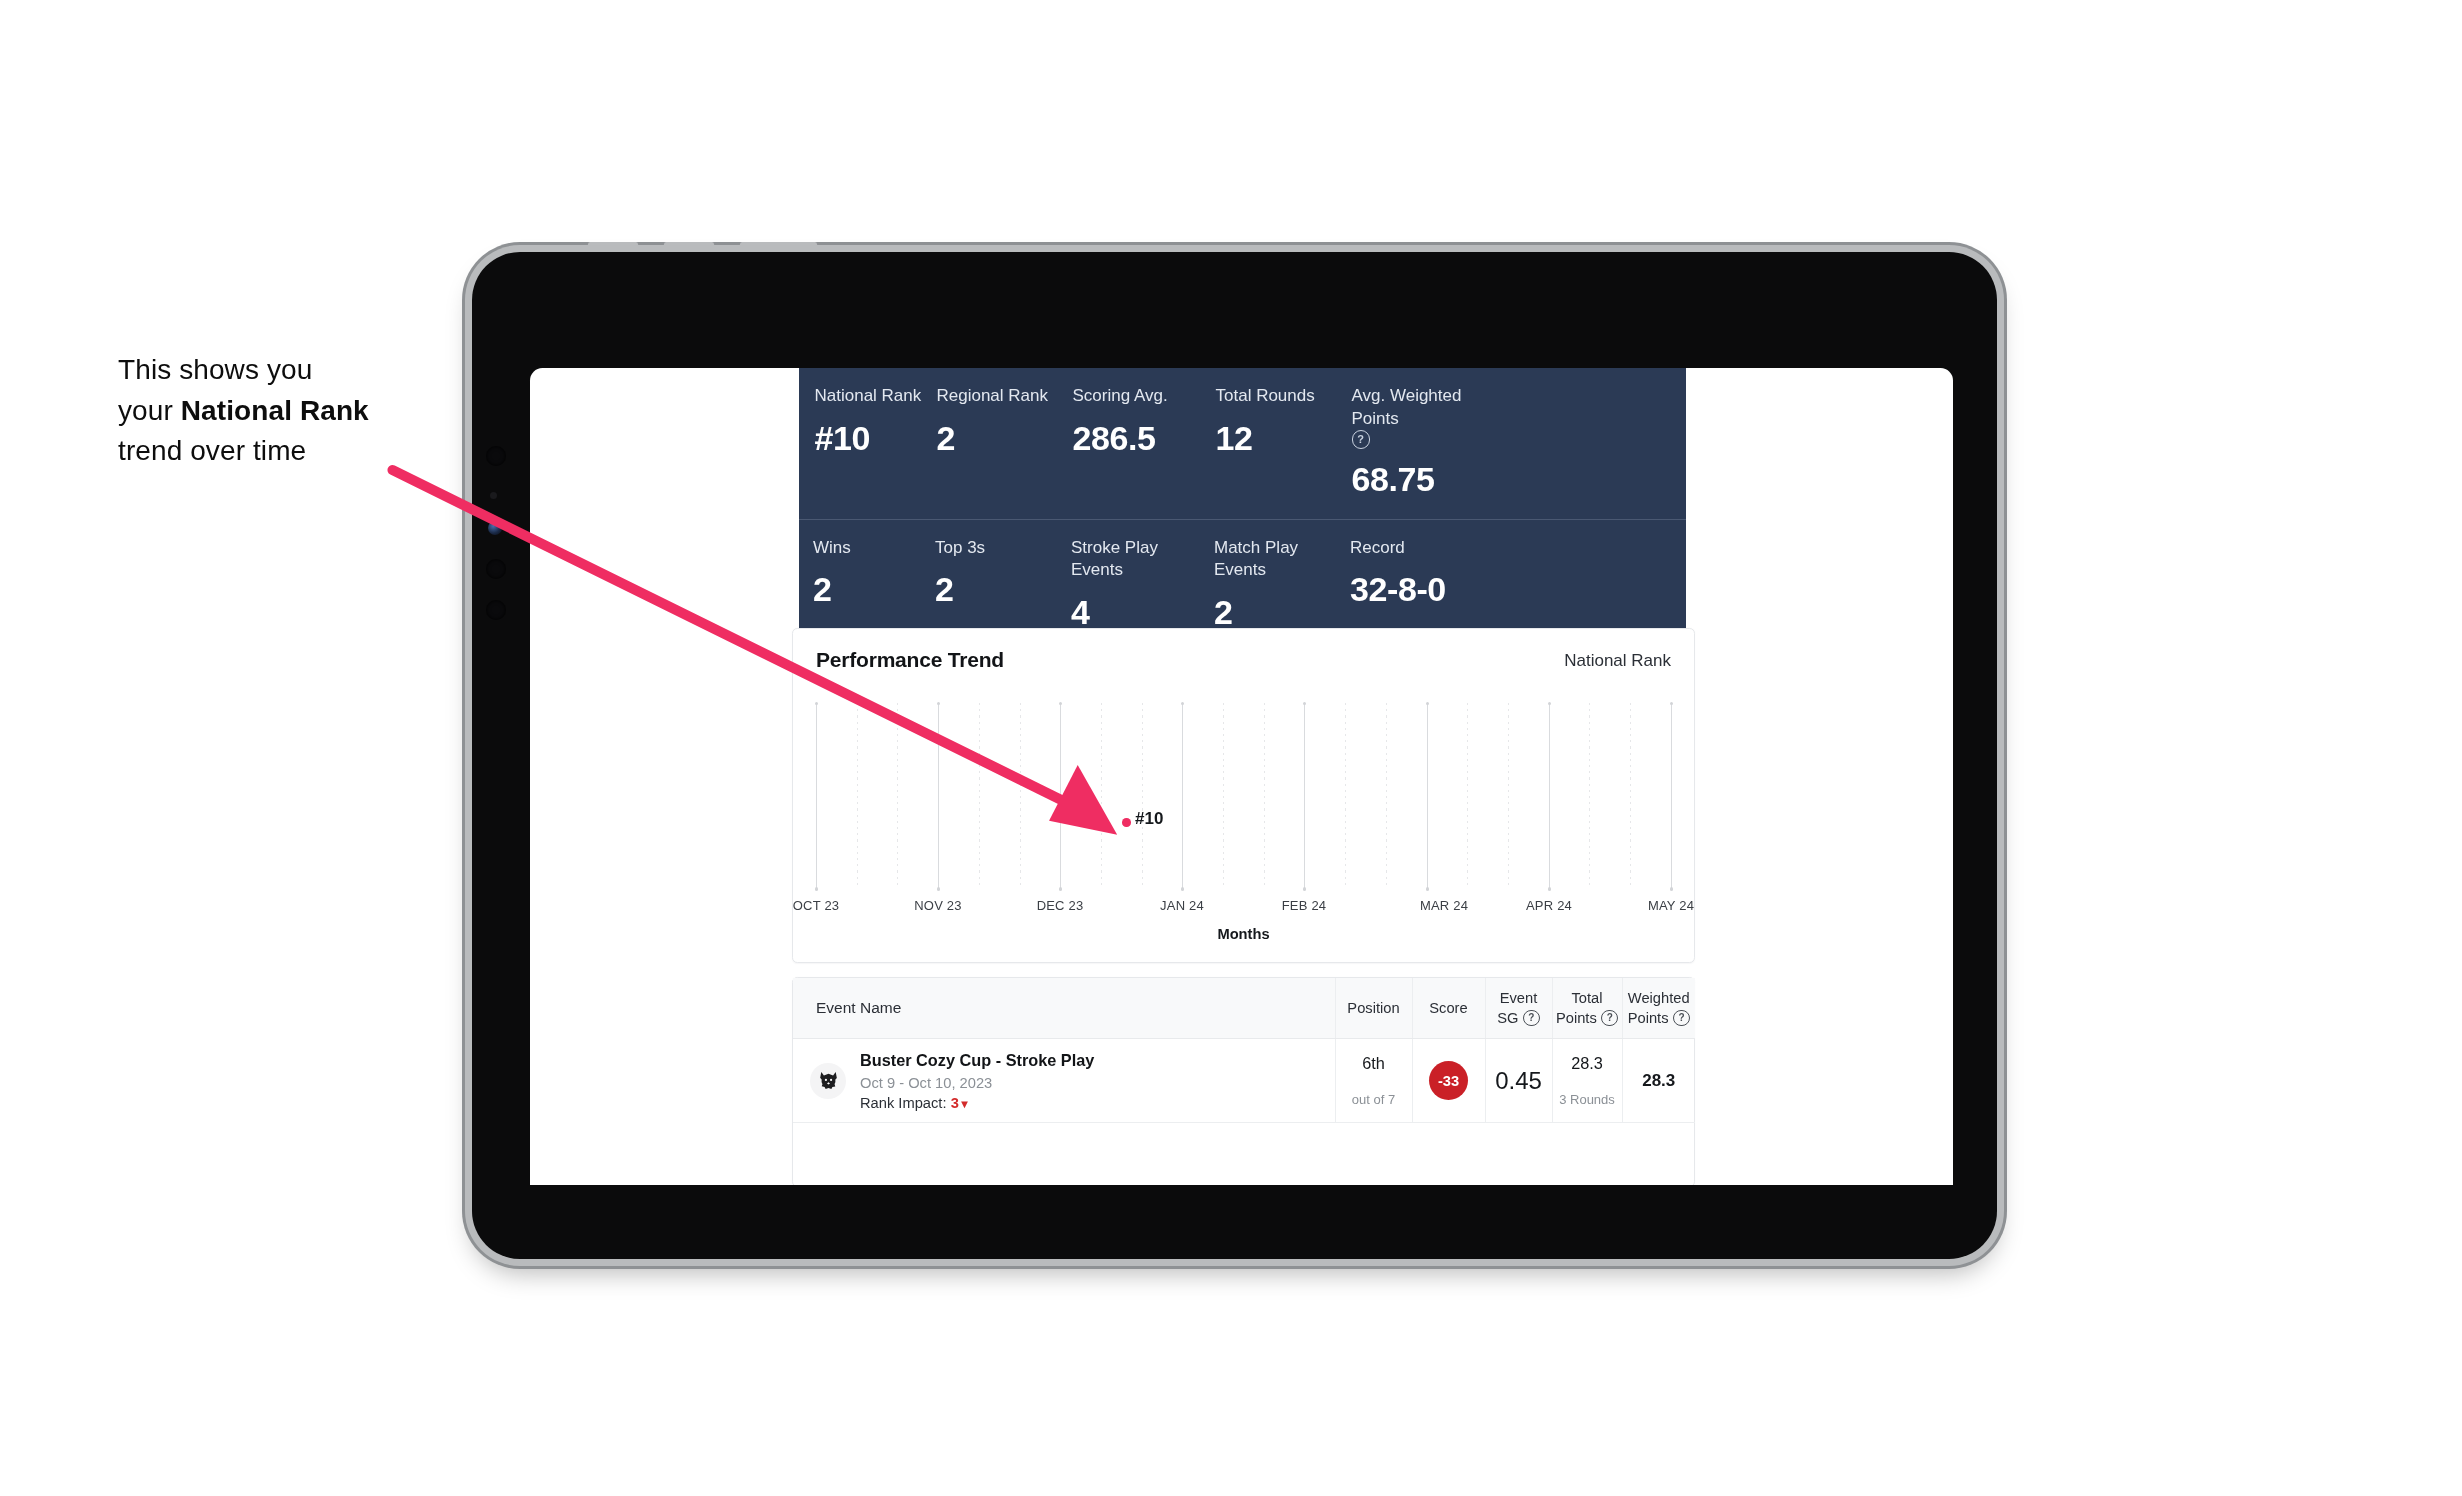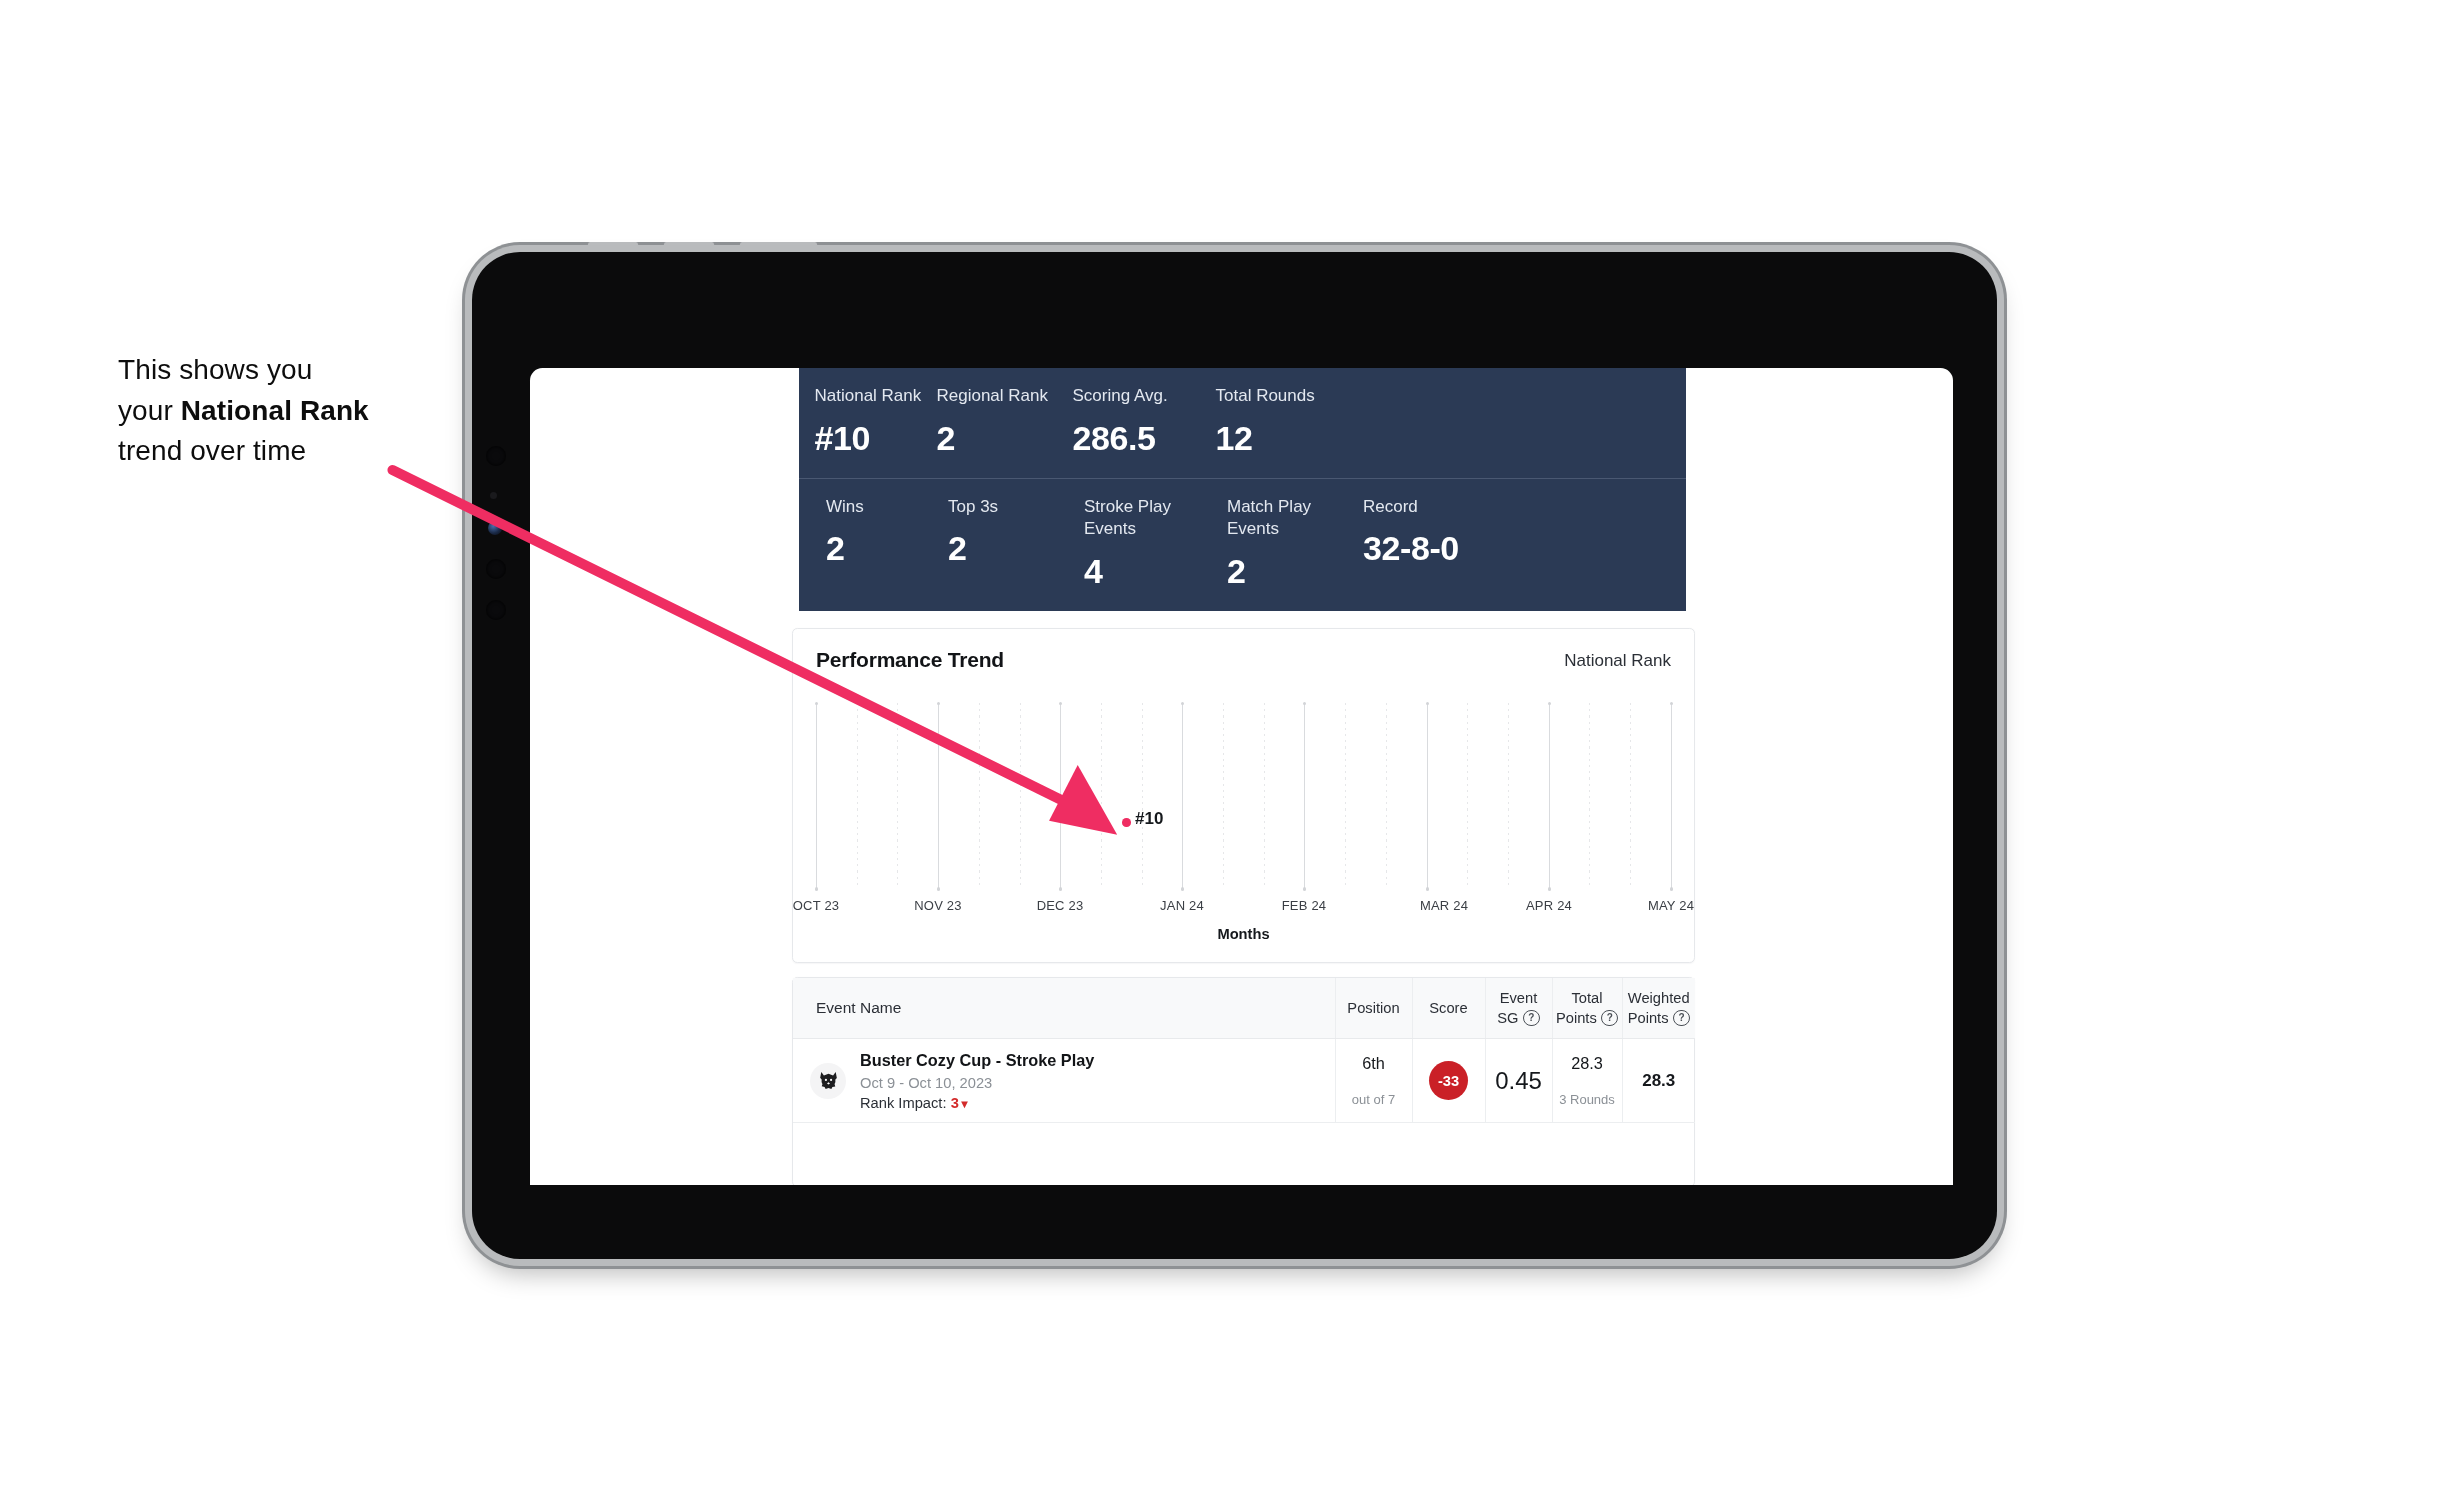--- a/index.html
+++ b/index.html
@@ -183,23 +183,30 @@
                 <span>Scoring Avg.</span>
               </div>
             <div class="val">286.5</div>
           </div>
           <div class="stat" style="width:136px;">
             <div class="lbl">
                 <span>Total Rounds</span>
               </div>
             <div class="val">12</div>
           </div>
+          <div class="stat" style="width:178px;">
+            <div class="lbl">
+                <span>Avg. Weighted Points</span>
+                <span class="qmark">?</span>
+              </div>
+            <div class="val">68.75</div>
+          </div>
         </div>
         <div class="stats-row">
-          <div class="stat" style="width:122px;padding-left:27px;">
+          <div class="stat" style="width:122px;padding-left:14px;">
             <div class="lbl">
                 <span>Wins</span>
               </div>
             <div class="val">2</div>
           </div>
           <div class="stat" style="width:136px;">
             <div class="lbl">
                 <span>Top 3s</span>
               </div>
             <div class="val">2</div>

